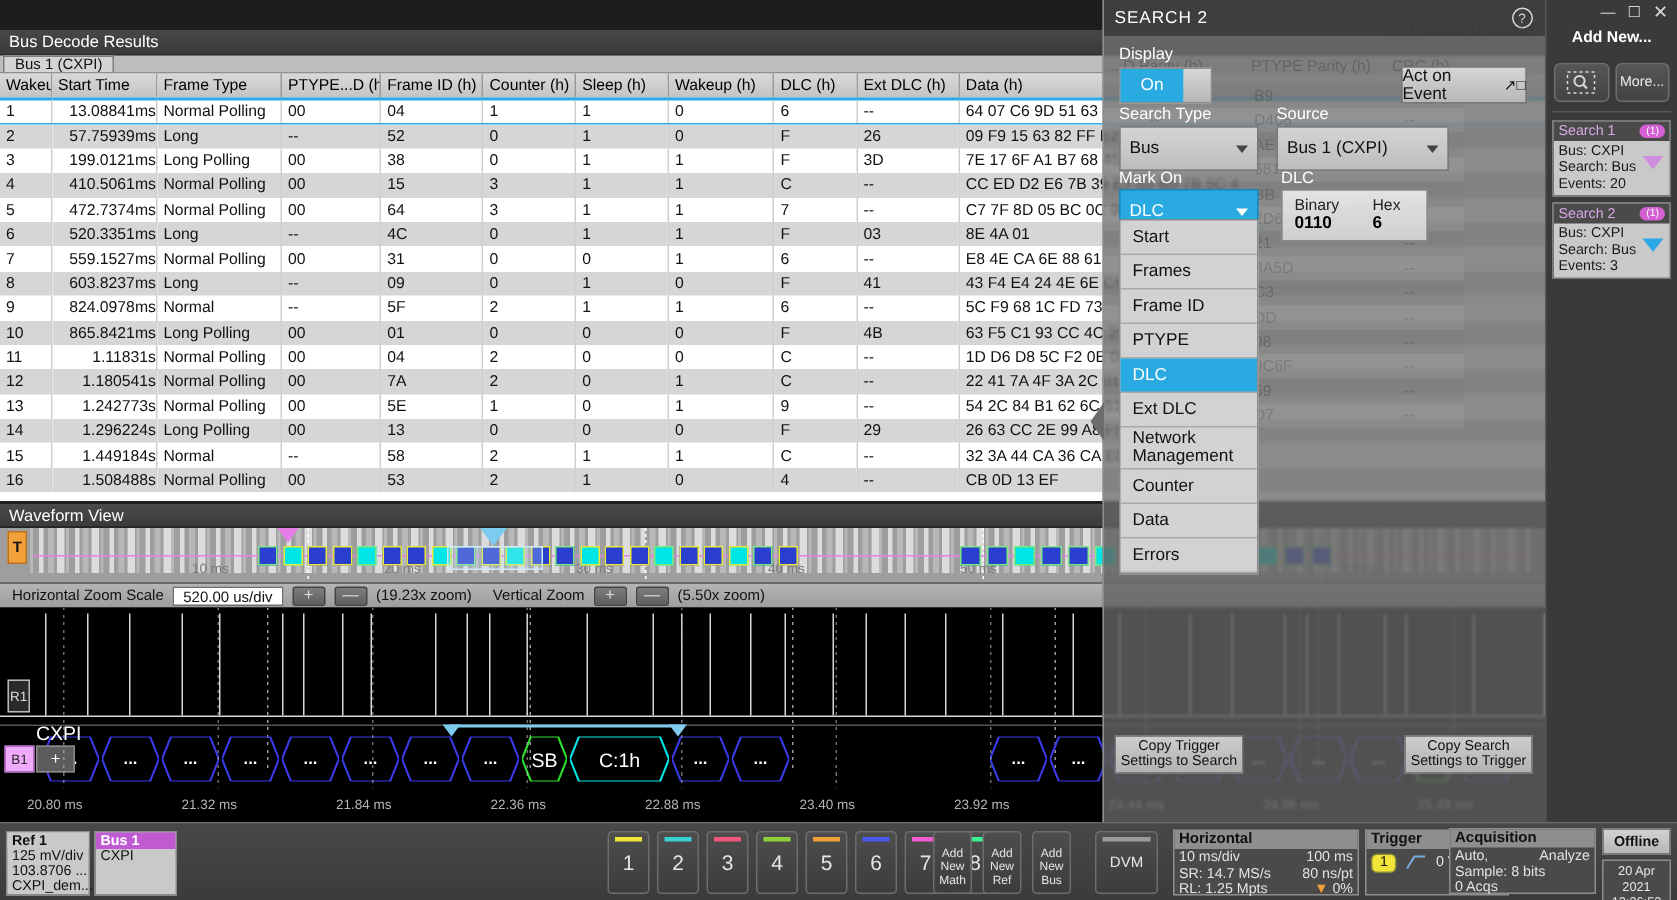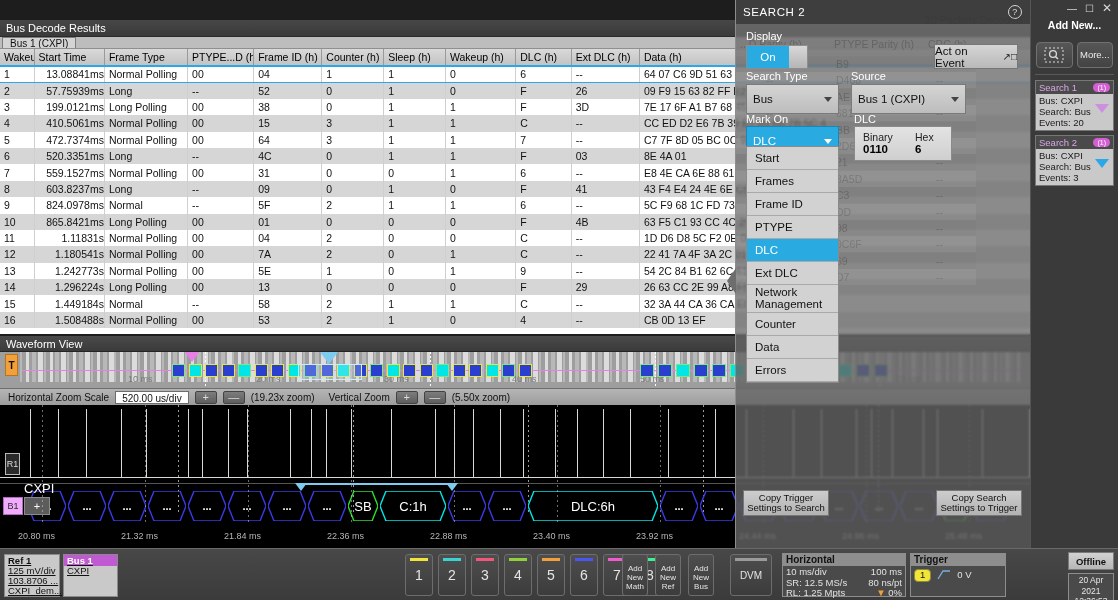--- a/index.html
+++ b/index.html
@@ -56,21 +56,21 @@
              background:linear-gradient(#b5b5b5,#9d9d9d); border-top:1px solid #6d6d6d;
              color:#111; font-size:10px; display:flex; align-items:center; gap:6px; padding-left:8px;}
   .zinput { background:#fff; border:1px solid #6d6d6d; padding:0px 6px; font-size:10px; color:#111; height:13px; line-height:13px;}
   .pmbtn { width:22px; height:13px; background:linear-gradient(#7d7d7d,#5e5e5e); border:1px solid #434343;
            color:#ddd; font-size:11px; line-height:11px; text-align:center; border-radius:2px;}
   #wfCanvas { position:absolute; left:0; top:405px; width:1030px; height:143px; background:#000; overflow:hidden;}
 
   
   #bottombar { position:absolute; left:0; top:548px; width:1118px; height:52px;
                background:linear-gradient(#484848,#3b3b3b); border-top:1px solid #6a6a6a; }
-  .badge { position:absolute; top:5px; background:#c9c9c9; border:1px solid #8a8a8a; color:#111; font-size:9.5px;text-decoration:underline;}
+  .badge { position:absolute; top:5px; background:#c9c9c9; border:1px solid #8a8a8a; color:#111; font-size:9.5px;}
   .badge .bt { font-weight:bold; padding:0 3px; font-size:9.5px;}
   .chbtn { position:absolute; top:5px; width:28px; height:42px; background:linear-gradient(#4e4e4e,#3c3c3c);
            border:1px solid #6d6d6d; border-radius:3px; color:#e5e5e5; font-size:14px;
            display:flex; align-items:center; justify-content:center;}
   .chbtn .cap { position:absolute; top:3px; left:4px; right:4px; height:3px; }
   .addbtn { position:absolute; top:5px; width:26px; height:42px; background:linear-gradient(#4e4e4e,#3c3c3c);
             border:1px solid #6d6d6d; border-radius:3px; color:#e5e5e5; font-size:8px; line-height:9px;
             display:flex; flex-direction:column; align-items:center; justify-content:center; padding-top:4px;}
   .infobox { position:absolute; top:4px; height:44px; background:#4a4a4a; border:1px solid #8d8d8d; }
   .infobox .ttl { background:#8e8e8e; color:#111; font-size:10px; padding-left:3px; height:12px; line-height:12px; font-weight:bold;}
@@ -739,26 +739,20 @@
               <path d="M6 0 L32 0 L38 15 L32 30 L6 30 L0 15 Z" fill="none" stroke="#3a3ae8" stroke-width="1.4"></path>
             </svg>
             <div style="position:absolute;inset:0;display:flex;align-items:center;justify-content:center;color:#fff;font-size:11px;font-weight:bold">...</div>
           </div>
           <div style="position:absolute;left:488px;top:86px;width:38px;height:30px;">
             <svg width="38" height="30" viewBox="0 0 38 30" style="position:absolute;left:0;top:0">
               <path d="M6 0 L32 0 L38 15 L32 30 L6 30 L0 15 Z" fill="none" stroke="#3a3ae8" stroke-width="1.4"></path>
             </svg>
             <div style="position:absolute;inset:0;display:flex;align-items:center;justify-content:center;color:#fff;font-size:11px;font-weight:bold">...</div>
           </div>
-          <div style="position:absolute;left:528px;top:86px;width:130px;height:30px;">
-            <svg width="130" height="30" viewBox="0 0 130 30" style="position:absolute;left:0;top:0">
-              <path d="M6 0 L124 0 L130 15 L124 30 L6 30 L0 15 Z" fill="none" stroke="#00e5e5" stroke-width="1.4"></path>
-            </svg>
-            <div style="position:absolute;inset:0;display:flex;align-items:center;justify-content:center;color:#fff;font-size:13px;font-weight:normal">DLC:6h</div>
-          </div>
           <div style="position:absolute;left:660px;top:86px;width:38px;height:30px;">
             <svg width="38" height="30" viewBox="0 0 38 30" style="position:absolute;left:0;top:0">
               <path d="M6 0 L32 0 L38 15 L32 30 L6 30 L0 15 Z" fill="none" stroke="#3a3ae8" stroke-width="1.4"></path>
             </svg>
             <div style="position:absolute;inset:0;display:flex;align-items:center;justify-content:center;color:#fff;font-size:11px;font-weight:bold">...</div>
           </div>
           <div style="position:absolute;left:700px;top:86px;width:38px;height:30px;">
             <svg width="38" height="30" viewBox="0 0 38 30" style="position:absolute;left:0;top:0">
               <path d="M6 0 L32 0 L38 15 L32 30 L6 30 L0 15 Z" fill="none" stroke="#3a3ae8" stroke-width="1.4"></path>
             </svg>
@@ -1091,21 +1085,21 @@
     </div>
 
     <div class="infobox" style="left:782px;width:124px">
       <div class="ttl">Horizontal</div>
       <div class="bd">
         <div style="display:flex;justify-content:space-between">
             <span>10 ms/div</span>
             <span>100 ms</span>
           </div>
         <div style="display:flex;justify-content:space-between">
-            <span>SR: 12.5 MS/s</span>
+            <span>SR: 14.7 MS/s</span>
             <span>80 ns/pt</span>
           </div>
         <div style="display:flex;justify-content:space-between">
             <span>RL: 1.25 Mpts</span>
             <span><span style="color:#f2a13a">▼</span> <span>0%</span></span>
           </div>
       </div>
     </div>
 
     <div class="infobox" style="left:910px;width:96px">
@@ -1114,20 +1108,31 @@
         <span style="background:#f2e53a;color:#111;border:1px solid #8a8a3a;border-radius:4px;padding:0 5px;font-size:9.5px;">1</span>
         <svg width="14" height="10" viewBox="0 0 14 10">
           <path d="M1 9 L6 1 L13 1" stroke="#7aaee0" stroke-width="1.3" fill="none"></path>
         </svg>
         <span>0 V</span>
       </div>
     </div>
 
   </div>
 
+  <div class="infobox" style="position:absolute;left:966px;top:552px;width:98px">
+    <div class="ttl">Acquisition</div>
+    <div class="bd">
+      <div style="display:flex;justify-content:space-between">
+          <span>Auto,</span>
+          <span>Analyze</span>
+        </div>
+      <div>Sample: 8 bits</div>
+      <div>0 Acqs</div>
+    </div>
+  </div>
 
   <div style="position:absolute;left:1068px;top:552px;width:46px;">
     <div style="height:18px;background:linear-gradient(#d2d2d2,#b6b6b6);border:1px solid #7a7a7a;color:#111;font-size:9.5px;font-weight:bold;display:flex;align-items:center;justify-content:center">Offline</div>
     <div style="margin-top:3px;background:#4a4a4a;border:1px solid #8d8d8d;color:#e6e6e6;font-size:8.5px;line-height:10.5px;text-align:center;padding:1px 0">
       <div>20 Apr 2021</div>
       <div>12:36:53 PM</div>
     </div>
   </div>
 
 </div>

